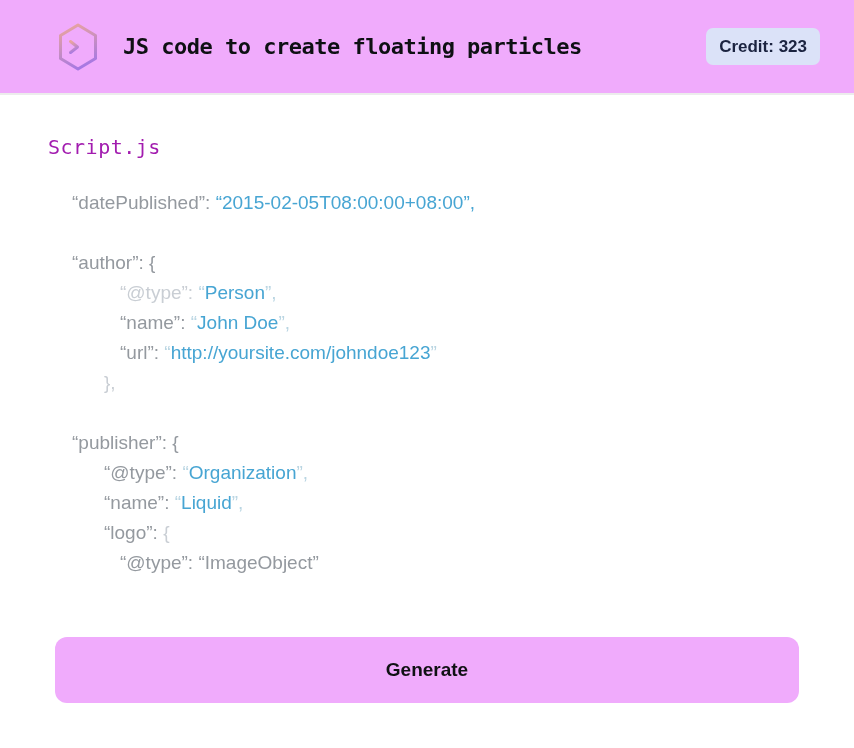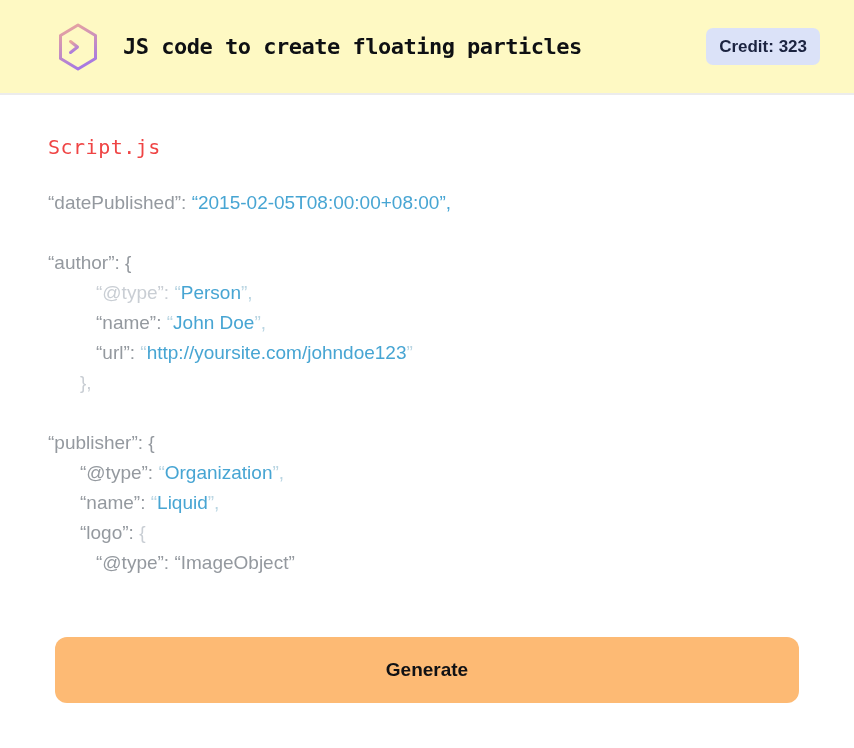--- a/index.html
+++ b/index.html
@@ -12,21 +12,21 @@
     overflow: hidden;
   }
 
   
   .header {
     display: flex;
     align-items: center;
     height: 95px;
     padding: 0 34px 0 55px;
     border-bottom: 2px solid #ececec;
-    background: #fef9c3;
+    background: #f0abfc;
   }
   .logo { width: 46px; height: 50px; flex: 0 0 auto; }
   .title {
     font-family: "DejaVu Sans Mono", monospace;
     font-weight: 700;
     font-size: 22px;
     color: #0e1013;
     margin-left: 22px;
     letter-spacing: -0.5px;
     white-space: nowrap;
@@ -41,46 +41,46 @@
     padding: 10px 13px;
     border-radius: 7px;
     white-space: nowrap;
   }
 
   
   .main { padding: 0 48px; }
   .filename {
     font-family: "DejaVu Sans Mono", monospace;
     font-size: 20px;
-    color: #ef4444;
+    color: #a21caf;
     margin-top: 40px;
     letter-spacing: 0.5px;
   }
   .code {
     margin-top: 29px;
     font-size: 19px;
     line-height: 30px;
     color: #94999f;
     white-space: pre;
   }
-  .code-line { height: 30px; }
+  .code-line { height: 30px; margin-left: 24px; }
   .seg-k { color: #94999f; }          
   .seg-f { color: #c9ced4; }          
   .seg-v { color: #47a5d3; }          
   .seg-q { color: #b9d5e2; }          
 
   
   .btn-row { padding: 0 55px; margin-top: 59px; }
   .generate {
     display: block;
     width: 100%;
     height: 66px;
     border: none;
     border-radius: 12px;
-    background: #fdba74;
+    background: #f0abfc;
     color: #101114;
     font-family: "Liberation Sans", sans-serif;
     font-weight: 700;
     font-size: 19px;
     cursor: pointer;
   }
 </style>
 </head>
 <body>
 

